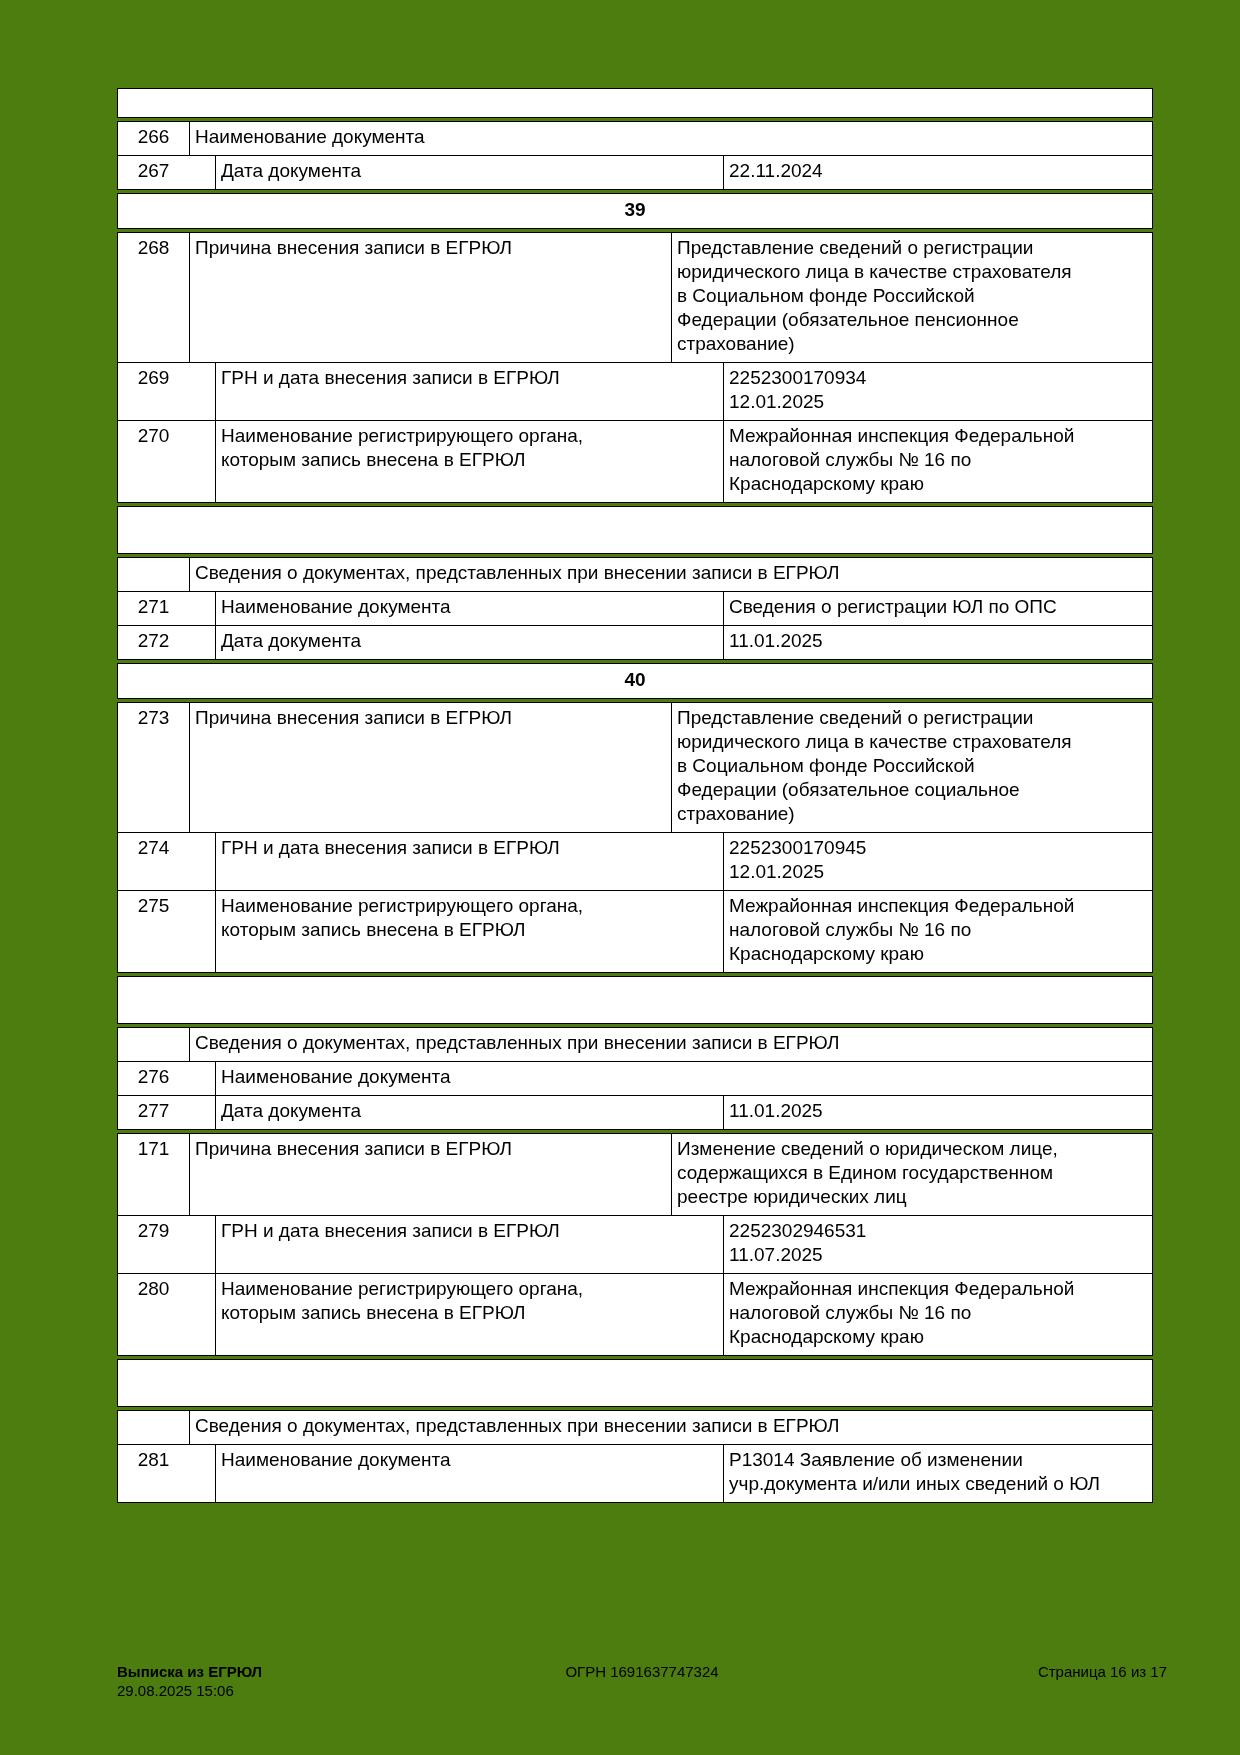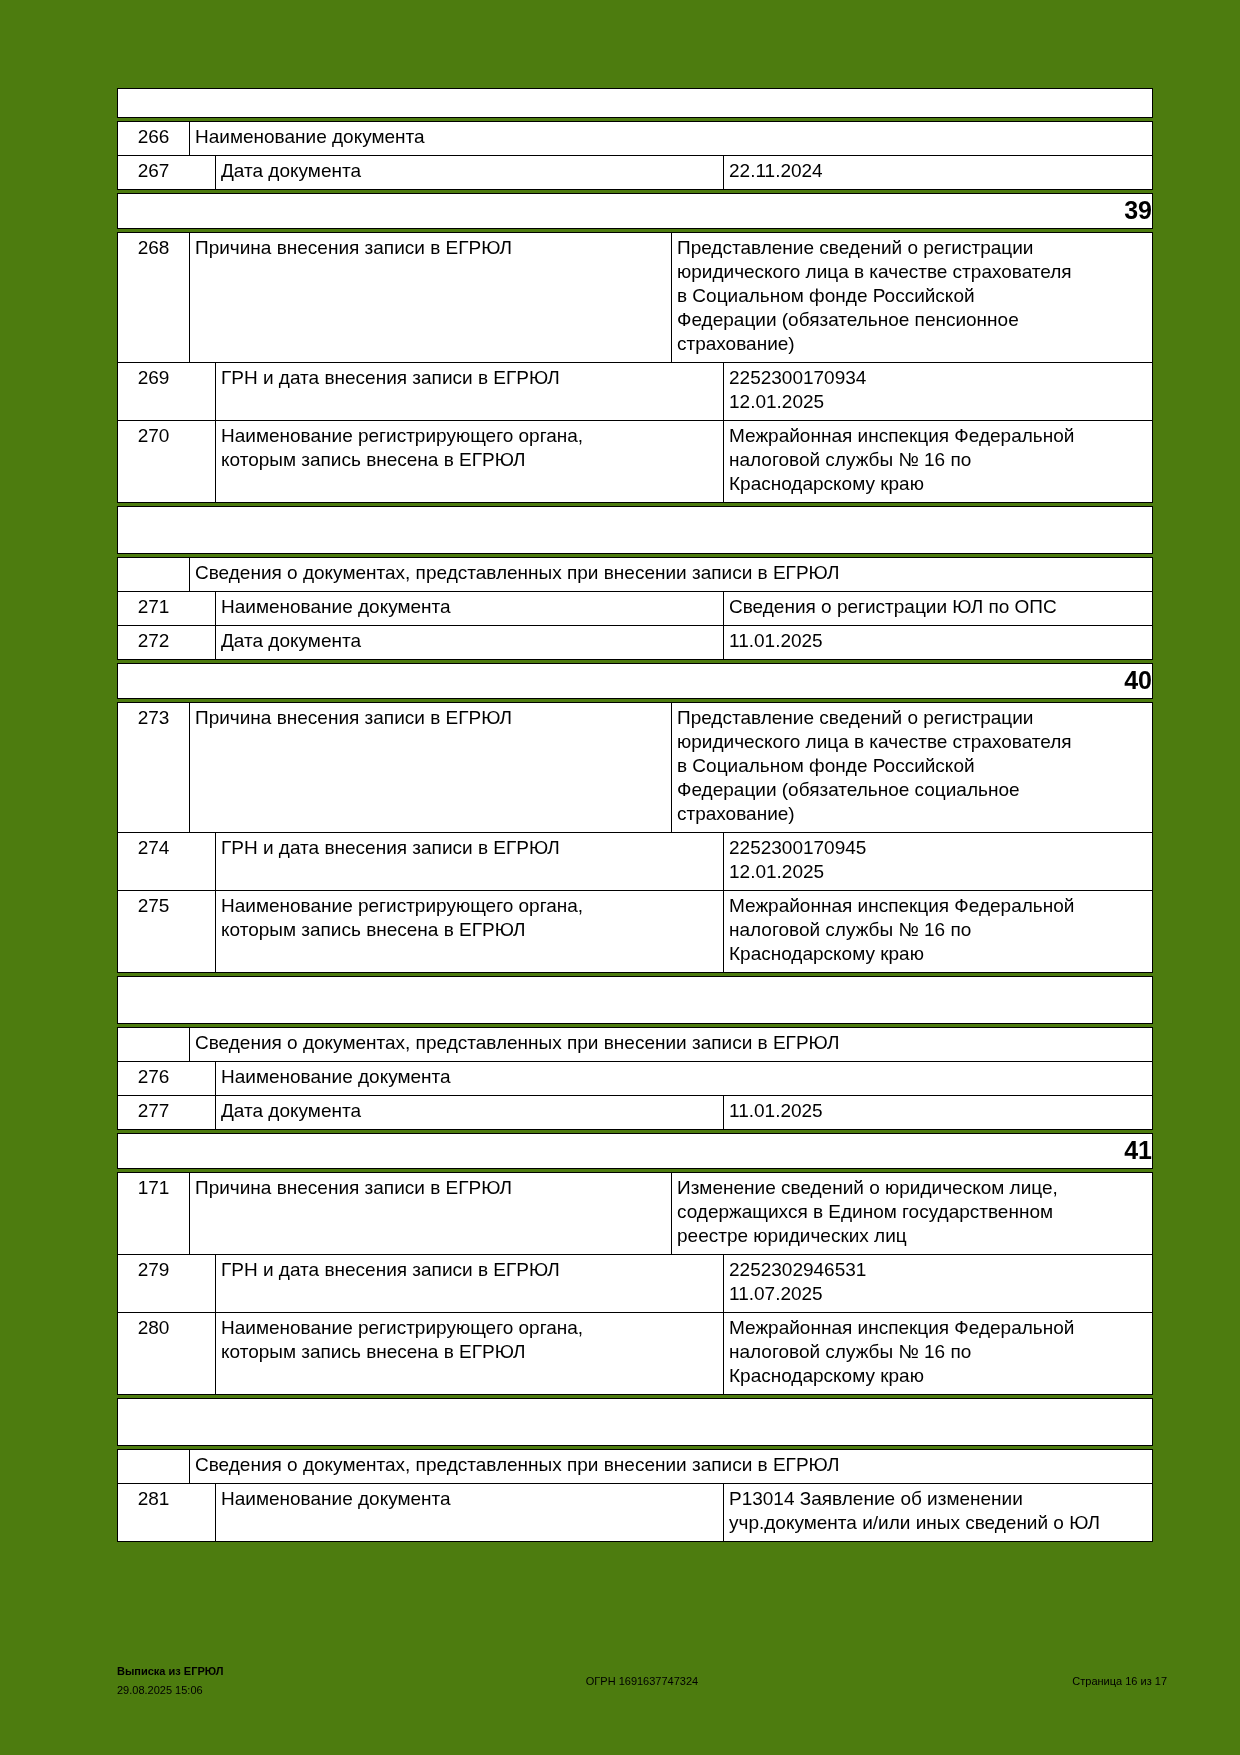--- a/index.html
+++ b/index.html
@@ -18,23 +18,23 @@
     width:1036px;
   }
   .grp {
     border:1px solid #000;
     margin-bottom:3px;
     box-sizing:border-box;
     background:#fff;
   }
   .grp.spacer { }
   .grp.section {
-    text-align:right;
+    text-align:center;
     font-weight:bold;
-    font-size:25px;
+    font-size:19px;
     line-height:24px;
     padding:4px 0 6px 0;
   }
   .row { display:flex; align-items:stretch; }
   .row + .row { border-top:1px solid #000;gap:26px; }
   .cell {
     box-sizing:border-box;
     font-size:19px;
     line-height:24px;
     padding:3px 6px 6px 5px;
@@ -56,22 +56,22 @@
   }
   .cell.hdr {
     flex:1 1 auto;
     border-left:1px solid #000;
   }
   .footer {
     position:absolute;
     left:117px; top:1662px;
     width:1050px;
     display:flex;
-    align-items:center;
-    font-size:11px;
+    align-items:flex-start;
+    font-size:15px;
     line-height:19px;
   }
   .footer-left  { flex:0 0 260px; }
   .footer-title { font-weight:bold; }
   .footer-center{ flex:1 1 auto; text-align:center; }
   .footer-right { flex:0 0 260px; text-align:right; }
 </style>
 </head>
 <body>
 
@@ -168,21 +168,20 @@
         <div class="row">
           <div class="cell num">276</div>
           <div class="cell label">Наименование документа</div>
         </div>
         <div class="row">
           <div class="cell num">277</div>
           <div class="cell label">Дата документа</div>
           <div class="cell value">11.01.2025</div>
         </div>
       </div>
-      <div class="grp section">41</div>
       <div class="grp">
         <div class="row">
           <div class="cell num">171</div>
           <div class="cell label">Причина внесения записи в ЕГРЮЛ</div>
           <div class="cell value">Изменение сведений о юридическом лице,
 содержащихся в Едином государственном
 реестре юридических лиц</div>
         </div>
         <div class="row">
           <div class="cell num">279</div>

